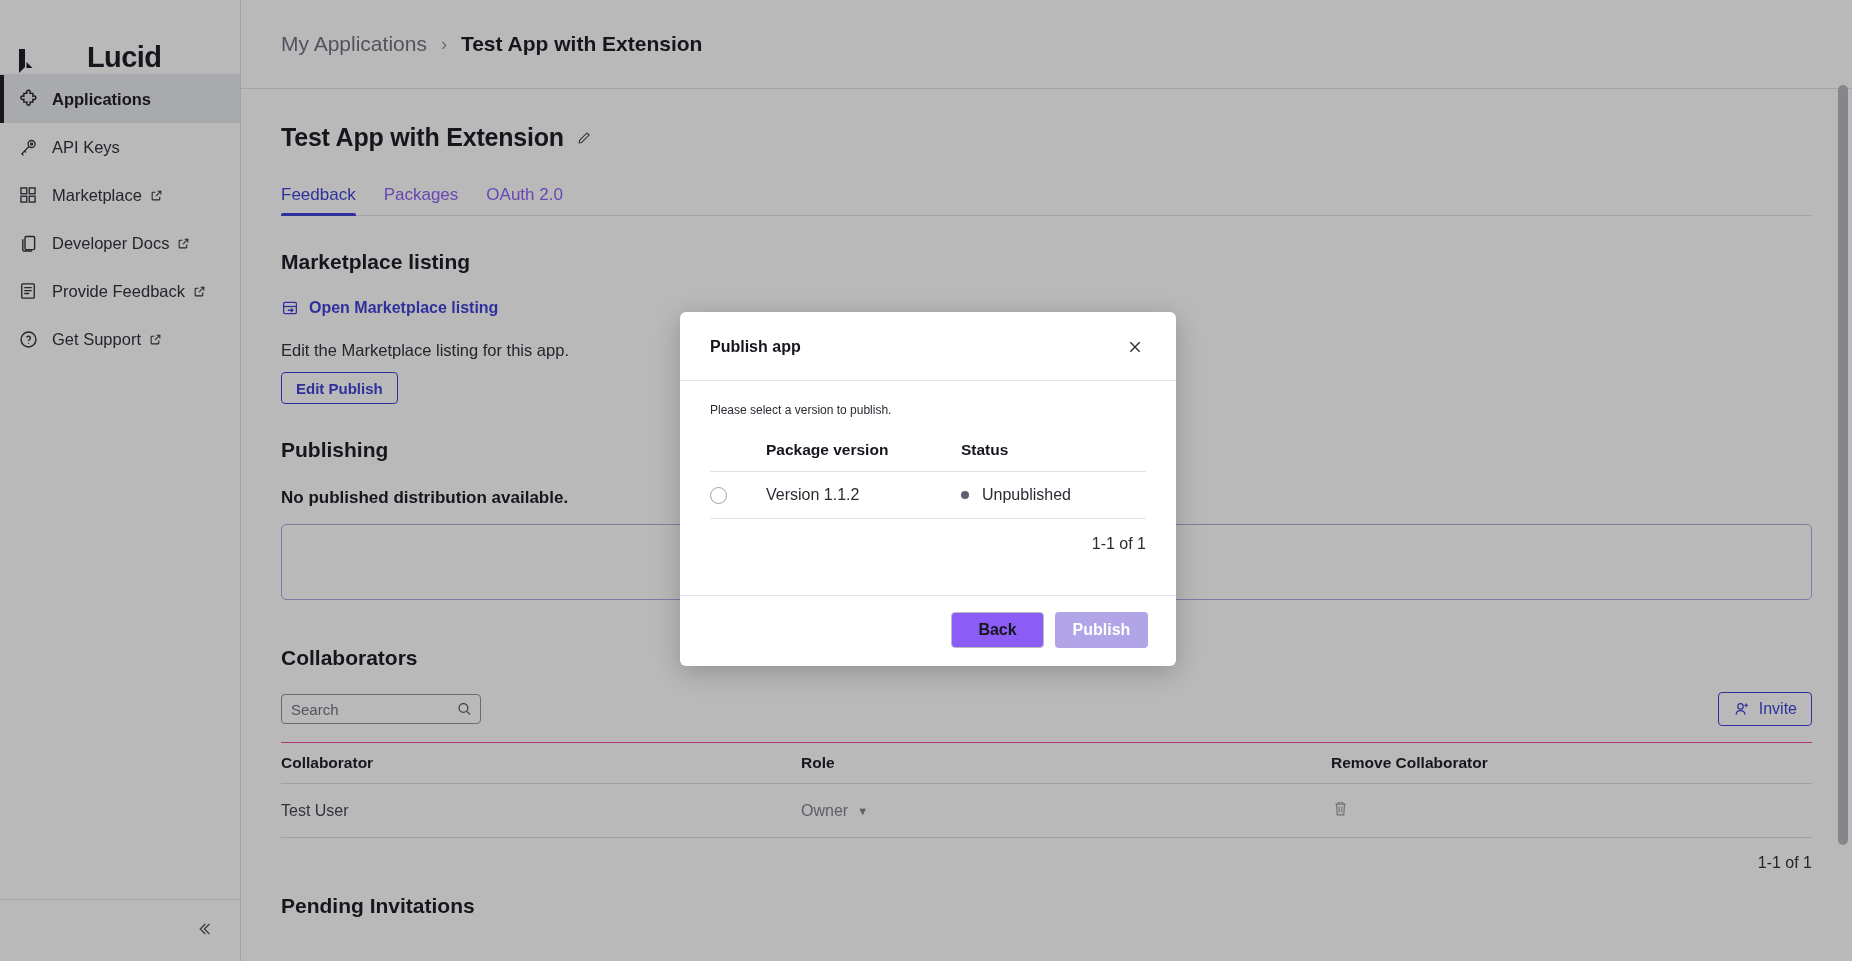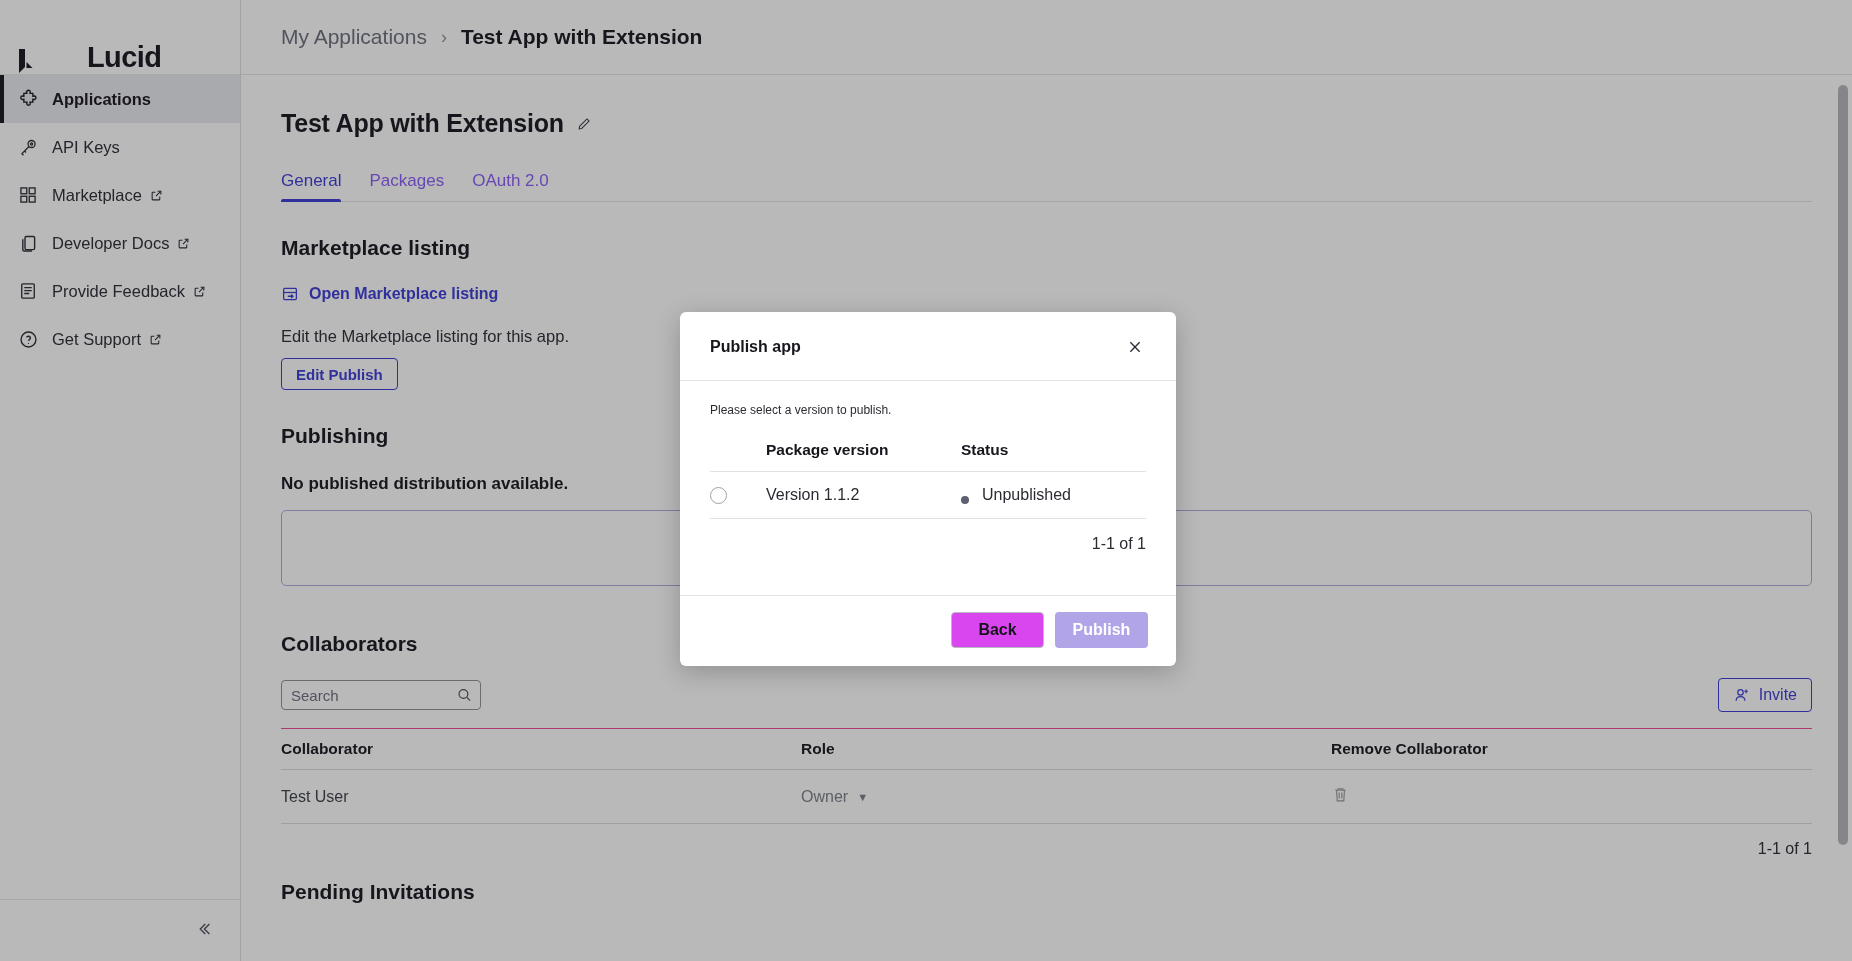--- a/index.html
+++ b/index.html
@@ -103,21 +103,21 @@
 
   
   #main {
     position: absolute;
     left: 241px; top: 0;
     right: 0; bottom: 0;
     background: #ffffff;
     overflow: hidden;
   }
   #breadcrumb-bar {
-    height: 75px;
+    height: 89px;
     display: flex;
     align-items: center;
     padding-left: 40px;
     border-bottom: 1px solid #e2e3e6;
     font-size: 21px;
   }
   #breadcrumb-bar .crumb-link {
     color: #6c6f7a;
     cursor: pointer;
   }
@@ -397,21 +397,21 @@
   .vt-status-col { width: auto; }
   .radio {
     width: 17px; height: 17px;
     border: 1px solid #9ea1a9;
     border-radius: 50%;
     background: #fff;
     display: inline-block;
     cursor: pointer;
     vertical-align: middle;
   }
-  .status-cell { display: flex; align-items: flex-end; }
+  .status-cell { display: flex; align-items: center; }
   .status-dot {
     width: 8px; height: 8px;
     border-radius: 50%;
     background: #5d6070;
     margin-right: 13px;
     flex: none;
   }
   #modal-pagination {
     text-align: right;
     font-size: 16px;
@@ -425,21 +425,21 @@
     display: flex;
     justify-content: flex-end;
     gap: 11px;
   }
   #back-btn {
     height: 36px;
     min-width: 93px;
     padding: 0 16px;
     border: 1px solid #b9bbc2;
     border-radius: 4px;
-    background: #d946ef;
+    background: #8b5cf6;
     color: #16161d;
     font-size: 16px;
     font-weight: 700;
     font-family: "Liberation Sans", sans-serif;
     cursor: pointer;
   }
   #publish-btn {
     height: 36px;
     min-width: 93px;
     padding: 0 16px;
@@ -587,21 +587,21 @@
       <div id="app-title-row">
         <span id="app-title">Test App with Extension</span>
         <span id="edit-title-btn">
           <svg width="17" height="17" viewBox="0 0 24 24" fill="none" stroke="#3c3f47" stroke-width="1.5">
             <path d="M4.5 19.5 5 16l10.5-10.5 3 3L8 19l-3.5.5z"></path>
           </svg>
         </span>
       </div>
 
       <div id="tabs">
-        <div class="tab active">General</div>
+        <div class="tab active">Feedback</div>
         <div class="tab">Packages</div>
         <div class="tab">OAuth 2.0</div>
       </div>
 
       <div class="section-title">Marketplace listing</div>
 
       <div id="open-listing-link">
         <span class="link-icon">
           <svg width="18" height="18" viewBox="0 0 24 24" fill="none" stroke="#3c3cd4" stroke-width="1.7">
             <rect x="3.5" y="4.5" width="17" height="15" rx="1.5"></rect>

